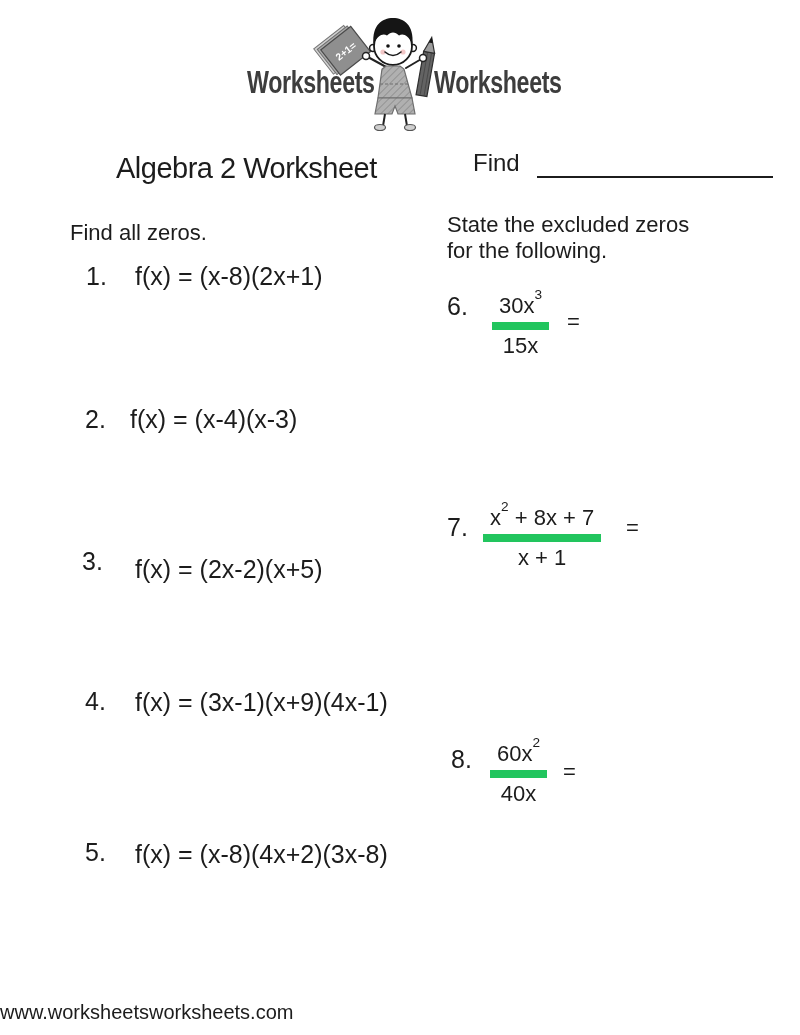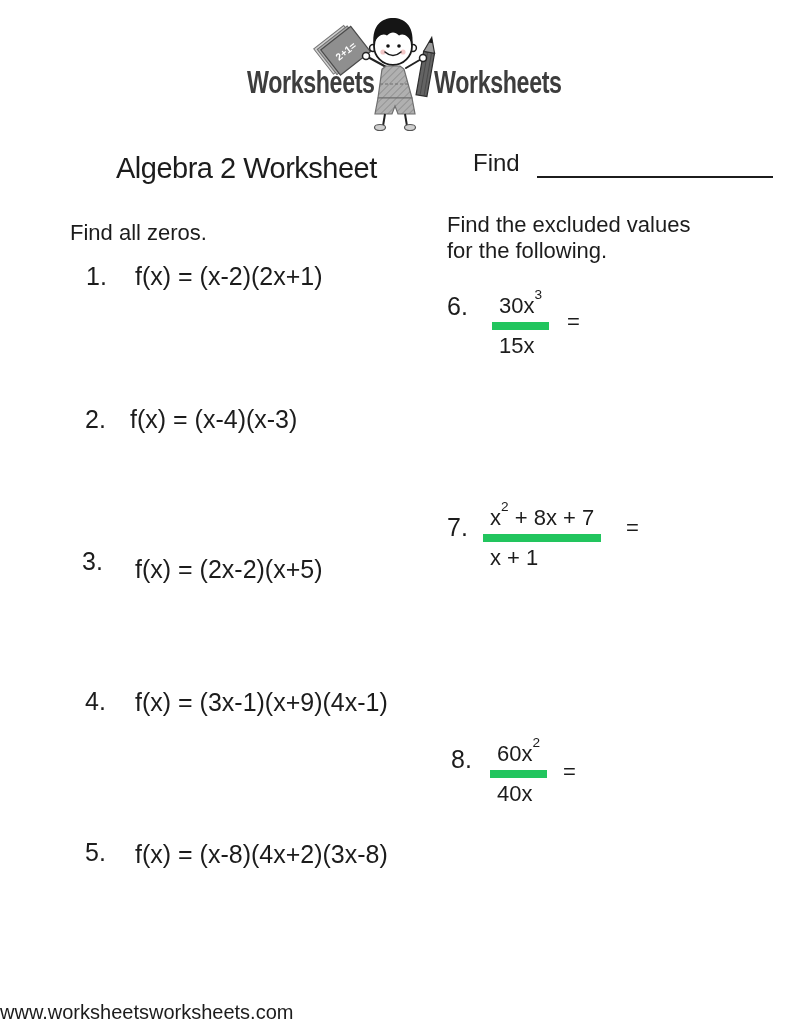--- a/index.html
+++ b/index.html
@@ -27,21 +27,21 @@
   .name-label { font-size:24px; }
   .name-line { position:absolute; width:236px; height:0; border-bottom:2px solid #1c1c1c; }
 
   .instr { font-size:22px; }
   .instr-multi { line-height:26px; white-space:normal; }
 
   .pnum, .pexpr { font-size:25px; }
 
   .frac {
     position:absolute; display:inline-flex; flex-direction:column; align-items:center;
-    font-size:22px; line-height:26px; text-align:left;
+    font-size:22px; line-height:26px; text-align:center;
   }
   .frac .fnum { padding:0 7px 3px; }
   .frac .fden { padding:3px 7px 0; border-top:8px solid #22c55e; align-self:stretch; }
   sup { font-size:62%; line-height:0; position:relative; top:-0.45em; }
   .eq { font-size:22px; }
 
   .footer { position:absolute; left:0; right:0; top:1001px; text-align:left; font-size:20px; line-height:1.1; }
 </style>
 </head>
 <body>
@@ -108,26 +108,26 @@
   </div>
 
   <div class="abs title" style="left:68px; top:153px;">Algebra 2 Worksheet</div>
 
   <div class="abs name-label" style="left:473px; top:150px;">Find</div>
   <div class="name-line" style="left:537px; top:156px; height:20px;"></div>
 
   <div class="abs instr" style="left:70px; top:221px;">Find all zeros.</div>
 
   <div class="abs instr instr-multi" style="left:447px; top:212px; width:270px;">
-    <span>Find the excluded values</span><br>
+    <span>State the excluded zeros</span><br>
     <span>for the following.</span>
   </div>
 
   <div class="abs pnum" style="left:86px;  top:263px;">1.</div>
-  <div class="abs pexpr" style="left:135px; top:263px;">f(x) = (x-2)(2x+1)</div>
+  <div class="abs pexpr" style="left:135px; top:263px;">f(x) = (x-8)(2x+1)</div>
 
   <div class="abs pnum" style="left:85px;  top:406px;">2.</div>
   <div class="abs pexpr" style="left:130px; top:398px;margin-top:8px;">f(x) = (x-4)(x-3)</div>
 
   <div class="abs pnum" style="left:82px;  top:548px;">3.</div>
   <div class="abs pexpr" style="left:135px; top:556px;">f(x) = (2x-2)(x+5)</div>
 
   <div class="abs pnum" style="left:85px;  top:688px;">4.</div>
   <div class="abs pexpr" style="left:135px; top:689px;">f(x) = (3x-1)(x+9)(4x-1)</div>
 

